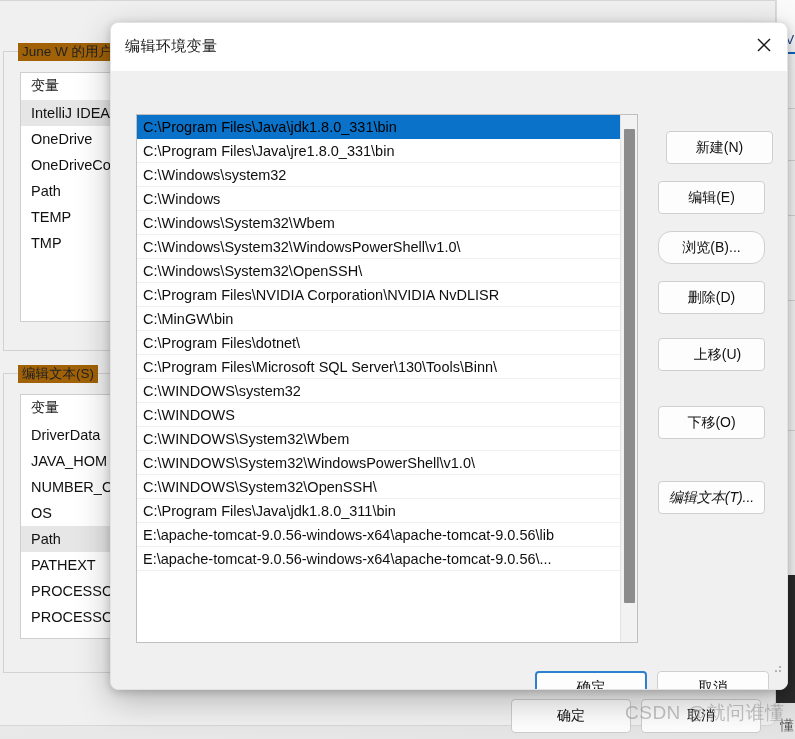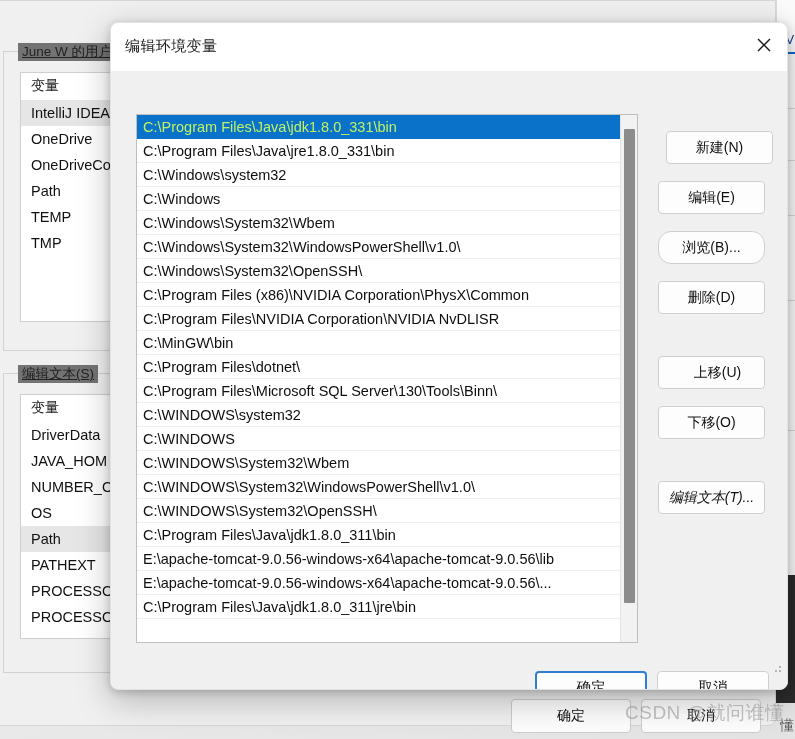--- a/index.html
+++ b/index.html
@@ -33,26 +33,25 @@
 
   .bg-group {
     position: absolute;
     border: 1px solid #d2d2d2;
     background: #f0f0f0;
   }
   .bg-group-label {
     position: absolute;
     top: -9px;
     left: 14px;
-    background: #737373;
+    background: #a16207;
     padding: 0 4px;
     font-size: 13.5px;
     color: #222;
     white-space: nowrap;
-    text-decoration: underline;
   }
 
   .bg-listbox {
     position: absolute;
     background: #ffffff;
     border: 1px solid #cfcfcf;
     overflow: hidden;
   }
   .bg-col-head {
     font-size: 14px;
@@ -177,21 +176,21 @@
     font-size: 14.5px;
     color: #0f0f0f;
     white-space: nowrap;
     border-bottom: 1px solid #efefef;
     overflow: hidden;
     text-overflow: clip;
     cursor: default;
   }
   .path-row.selected {
     background: #0a72c8;
-    color: #bef264;
+    color: #000000;
     border-bottom-color: #0a72c8;
   }
 
   
   #list-scrollbar {
     width: 17px;
     flex: 0 0 17px;
     background: #f2f2f2;
     border-left: 1px solid #e2e2e2;
     position: relative;
@@ -347,45 +346,43 @@
 
     <div id="path-list-wrap">
       <div id="path-list">
         <div class="path-row selected">C:\Program Files\Java\jdk1.8.0_331\bin</div>
         <div class="path-row">C:\Program Files\Java\jre1.8.0_331\bin</div>
         <div class="path-row">C:\Windows\system32</div>
         <div class="path-row">C:\Windows</div>
         <div class="path-row">C:\Windows\System32\Wbem</div>
         <div class="path-row">C:\Windows\System32\WindowsPowerShell\v1.0\</div>
         <div class="path-row">C:\Windows\System32\OpenSSH\</div>
-        <div class="path-row">C:\Program Files (x86)\NVIDIA Corporation\PhysX\Common</div>
         <div class="path-row">C:\Program Files\NVIDIA Corporation\NVIDIA NvDLISR</div>
         <div class="path-row">C:\MinGW\bin</div>
         <div class="path-row">C:\Program Files\dotnet\</div>
         <div class="path-row">C:\Program Files\Microsoft SQL Server\130\Tools\Binn\</div>
         <div class="path-row">C:\WINDOWS\system32</div>
         <div class="path-row">C:\WINDOWS</div>
         <div class="path-row">C:\WINDOWS\System32\Wbem</div>
         <div class="path-row">C:\WINDOWS\System32\WindowsPowerShell\v1.0\</div>
         <div class="path-row">C:\WINDOWS\System32\OpenSSH\</div>
         <div class="path-row">C:\Program Files\Java\jdk1.8.0_311\bin</div>
         <div class="path-row">E:\apache-tomcat-9.0.56-windows-x64\apache-tomcat-9.0.56\lib</div>
         <div class="path-row">E:\apache-tomcat-9.0.56-windows-x64\apache-tomcat-9.0.56\...</div>
-        <div class="path-row">C:\Program Files\Java\jdk1.8.0_311\jre\bin</div>
       </div>
       <div id="list-scrollbar">
         <div id="scroll-thumb"></div>
       </div>
     </div>
 
     <div class="side-btn" style="top:60px;margin-left:8px;">新建(N)</div>
     <div class="side-btn" style="top:110px;">编辑(E)</div>
     <div class="side-btn" style="top:160px;border-radius:13px;">浏览(B)...</div>
     <div class="side-btn" style="top:210px;">删除(D)</div>
-    <div class="side-btn" style="top:285px;padding-left:12px;">上移(U)</div>
+    <div class="side-btn" style="top:267px;padding-left:12px;">上移(U)</div>
     <div class="side-btn" style="top:335px;">下移(O)</div>
     <div class="side-btn" style="top:410px;font-style:italic;">编辑文本(T)...</div>
 
     <div class="footer-btn default" style="left:424px; top:600px;">确定</div>
     <div class="footer-btn" style="left:546px; top:600px;">取消</div>
   </div>
 
   <div id="resize-grip">
     <i style="left:7px; top:7px;"></i>
     <i style="left:3px; top:7px;"></i>

